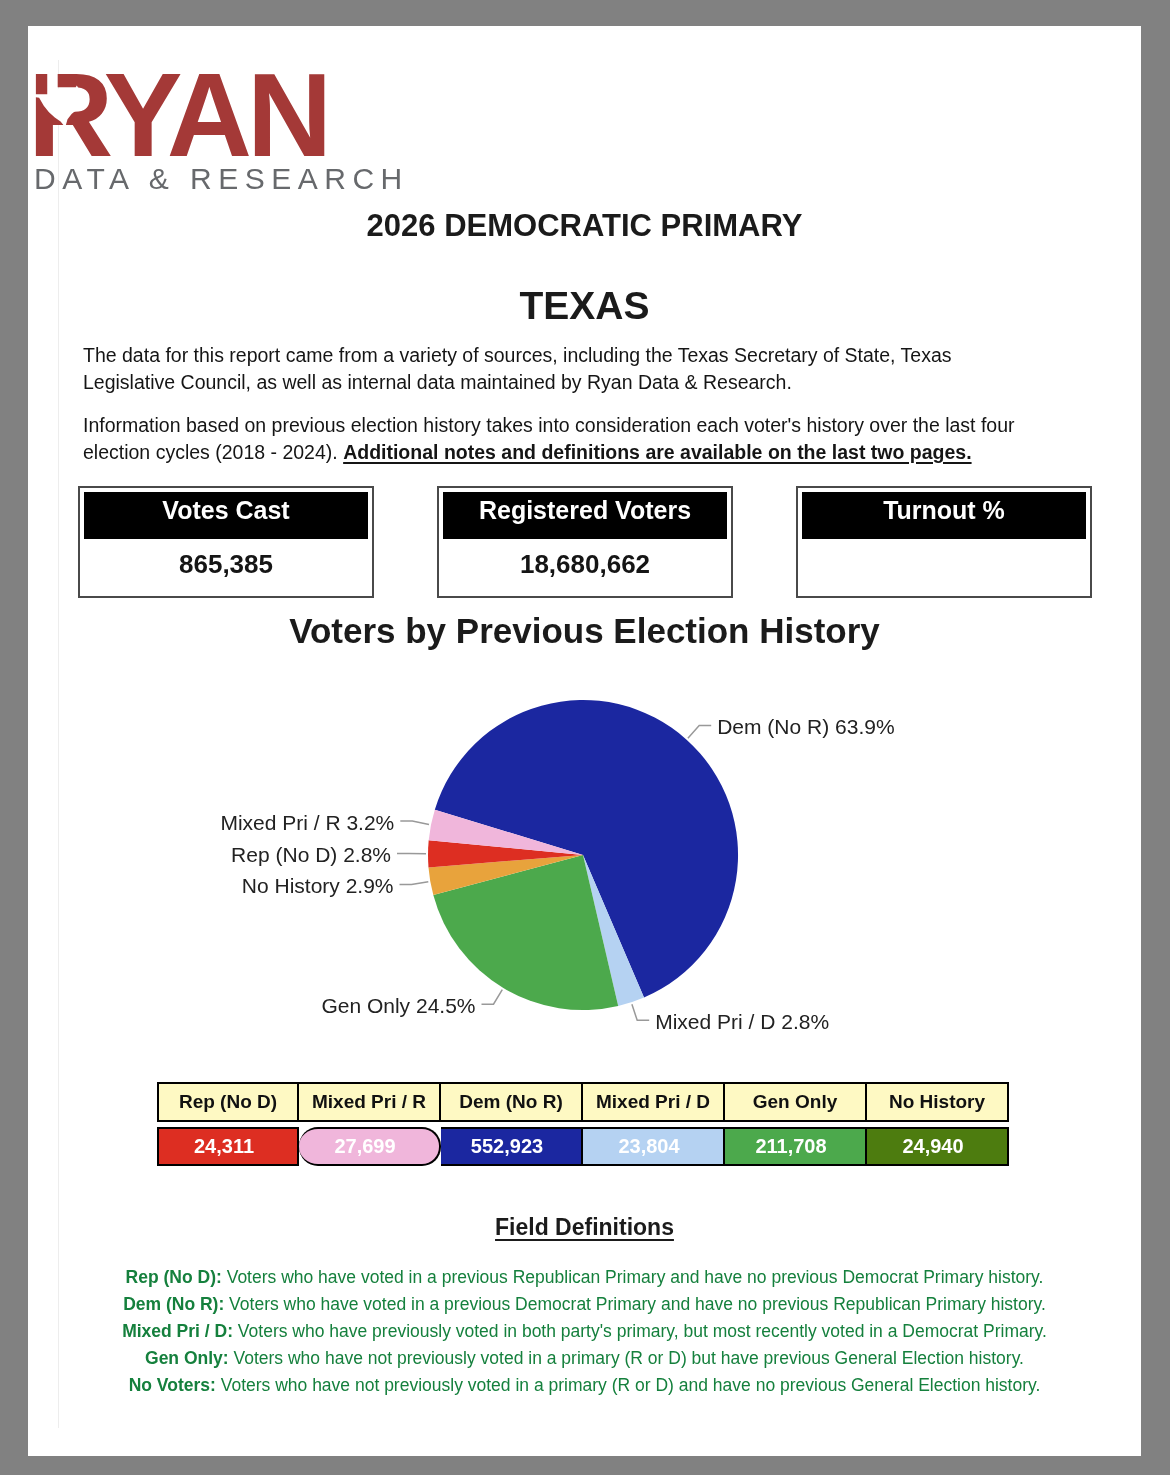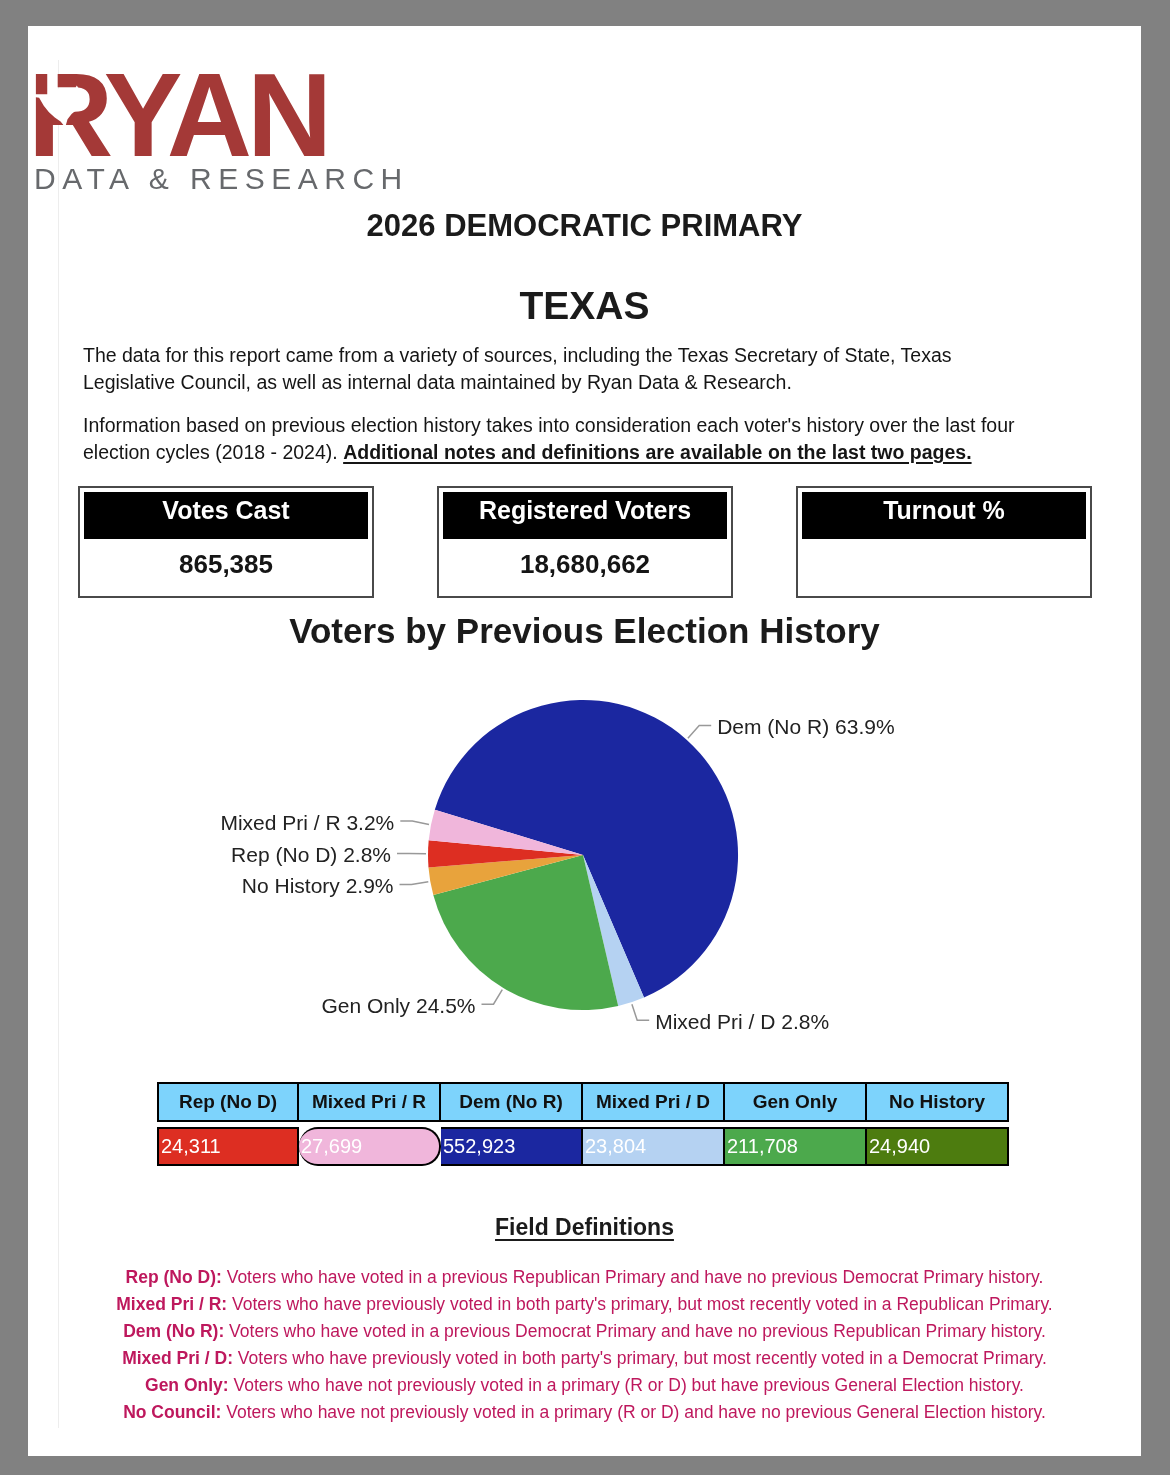--- a/index.html
+++ b/index.html
@@ -52,36 +52,36 @@
   
   .chart-wrap { position:absolute; top:649px; left:0; width:1113px; height:385px; }
   #pie-svg { display:block; width:1113px; height:385px; }
   .pie-label { font-size:21px; fill:#222; }
 
   
   .hist-table { position:absolute; top:1051px; left:129px;
     border-collapse:separate; border-spacing:0 5px; table-layout:fixed; }
   .hist-table th, .hist-table td { width:142px; box-sizing:border-box; }
   .hist-table th {
-    border:2px solid #000; border-left:none; background:#7dd3fc;
+    border:2px solid #000; border-left:none; background:#fef9c3;
     font-size:19px; font-weight:bold; color:#111; padding:7px 2px; text-align:center;
   }
   .hist-table th:first-child { border-left:2px solid #000; }
   .hist-table td {
     border:2px solid #000; border-left:none;
-    font-size:20px; font-weight:normal; color:#fff; text-align:left;
+    font-size:20px; font-weight:bold; color:#fff; text-align:center;
     padding:6px 10px 6px 2px;
   }
   .hist-table td:first-child { border-left:2px solid #000; }
 
   
   .defs-title { position:absolute; top:1188px; left:0; width:100%; text-align:center;
     font-size:23px; font-weight:bold; text-decoration:underline; text-underline-offset:4px; color:#1b1b1b; }
   .defs { position:absolute; top:1238px; left:0; width:100%; text-align:center;
-    font-size:17.5px; line-height:27px; color:#be185d; }
+    font-size:17.5px; line-height:27px; color:#15803d; }
 </style>
 </head>
 <body>
 
 <div class="page">
   <div class="scan-line"></div>
 
   <div class="logo">
     <div class="logo-inner">
       <div class="logo-word">RYAN</div>
@@ -158,19 +158,18 @@
           <td style="background: rgb(181, 210, 242);">23,804</td>
           <td style="background: rgb(76, 169, 76);">211,708</td>
           <td style="background: #4d7c0f;">24,940</td>
         </tr>
       </tbody>
   </table>
 
   <div class="defs-title">Field Definitions</div>
   <div class="defs" id="defs-list">
       <div class="def-line"><strong>Rep (No D):</strong> Voters who have voted in a previous Republican Primary and have no previous Democrat Primary history.</div>
-      <div class="def-line"><strong>Mixed Pri / R:</strong> Voters who have previously voted in both party's primary, but most recently voted in a Republican Primary.</div>
       <div class="def-line"><strong>Dem (No R):</strong> Voters who have voted in a previous Democrat Primary and have no previous Republican Primary history.</div>
       <div class="def-line"><strong>Mixed Pri / D:</strong> Voters who have previously voted in both party's primary, but most recently voted in a Democrat Primary.</div>
       <div class="def-line"><strong>Gen Only:</strong> Voters who have not previously voted in a primary (R or D) but have previous General Election history.</div>
-      <div class="def-line"><strong>No Council:</strong> Voters who have not previously voted in a primary (R or D) and have no previous General Election history.</div>
+      <div class="def-line"><strong>No Voters:</strong> Voters who have not previously voted in a primary (R or D) and have no previous General Election history.</div>
     </div>
 </div>
 
 </body></html>

